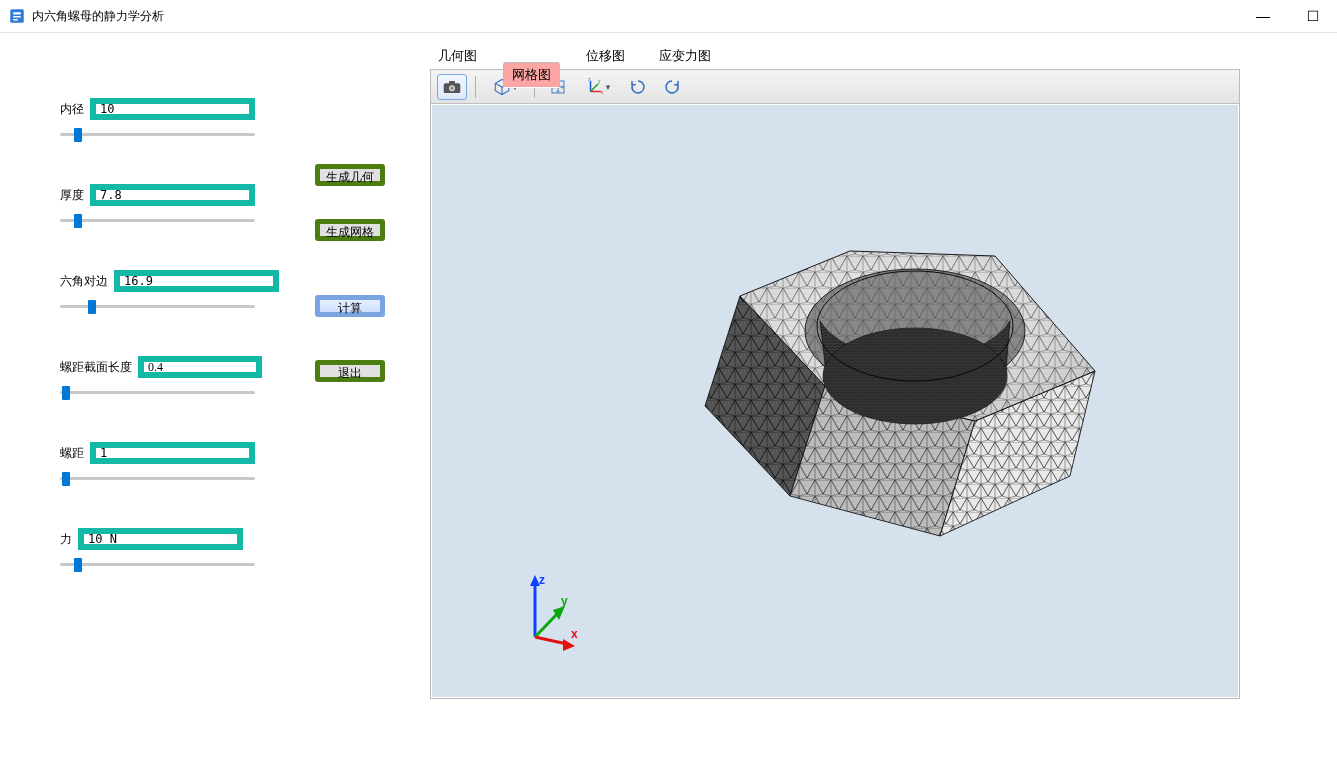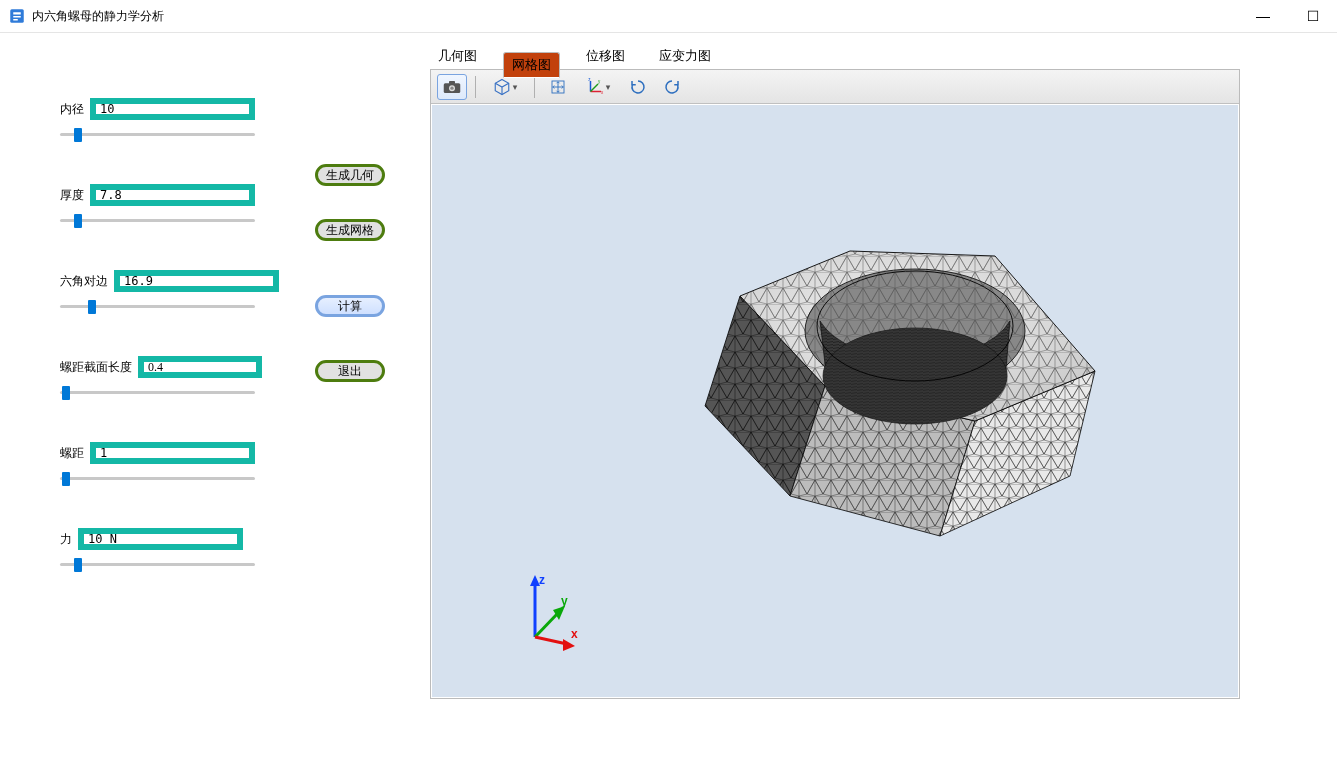--- a/index.html
+++ b/index.html
@@ -81,22 +81,22 @@
       height: 14px;
       background: #0078d7;
       border-radius: 1px;
     }
     button.action {
       position:absolute;
       left:315px;
       width: 70px;
       height: 22px;
       background: #e1e1e1;
-      border: 3px solid #4d7c0f;
-      border-radius: 11px;
+      border: 5px solid #4d7c0f;
+      border-radius: 3px;
       font-size: 12px;
       cursor: default;
     }
     button.action.highlight {
       background: linear-gradient(#e6efff,#cfe0ff);
       border-color:#7aa4e0;
     }
     .main {
       flex: 1;
       padding-top: 10px;
@@ -109,27 +109,27 @@
       align-items: flex-end;
     }
     .tabs .tab {
       font-size: 13px;
       padding: 4px 8px;
       cursor: default;
       height:26px;
       display:flex; align-items:center;
     }
     .tabs .tab.active {
-      background: #c2410c;
+      background: #fca5a5;
       border: 1px solid #bbb;
       border-bottom: 1px solid #fff;
       border-top-left-radius: 3px;
       border-top-right-radius: 3px;
       position:relative;
-      top:9px;
+      top:19px;
     }
     .view-container {
       border: 1px solid #bbb;
       width: 810px;
       height: 630px;
       background:#fff;
       border-top-left-radius:0;
     }
     .toolbar {
       height: 34px;

